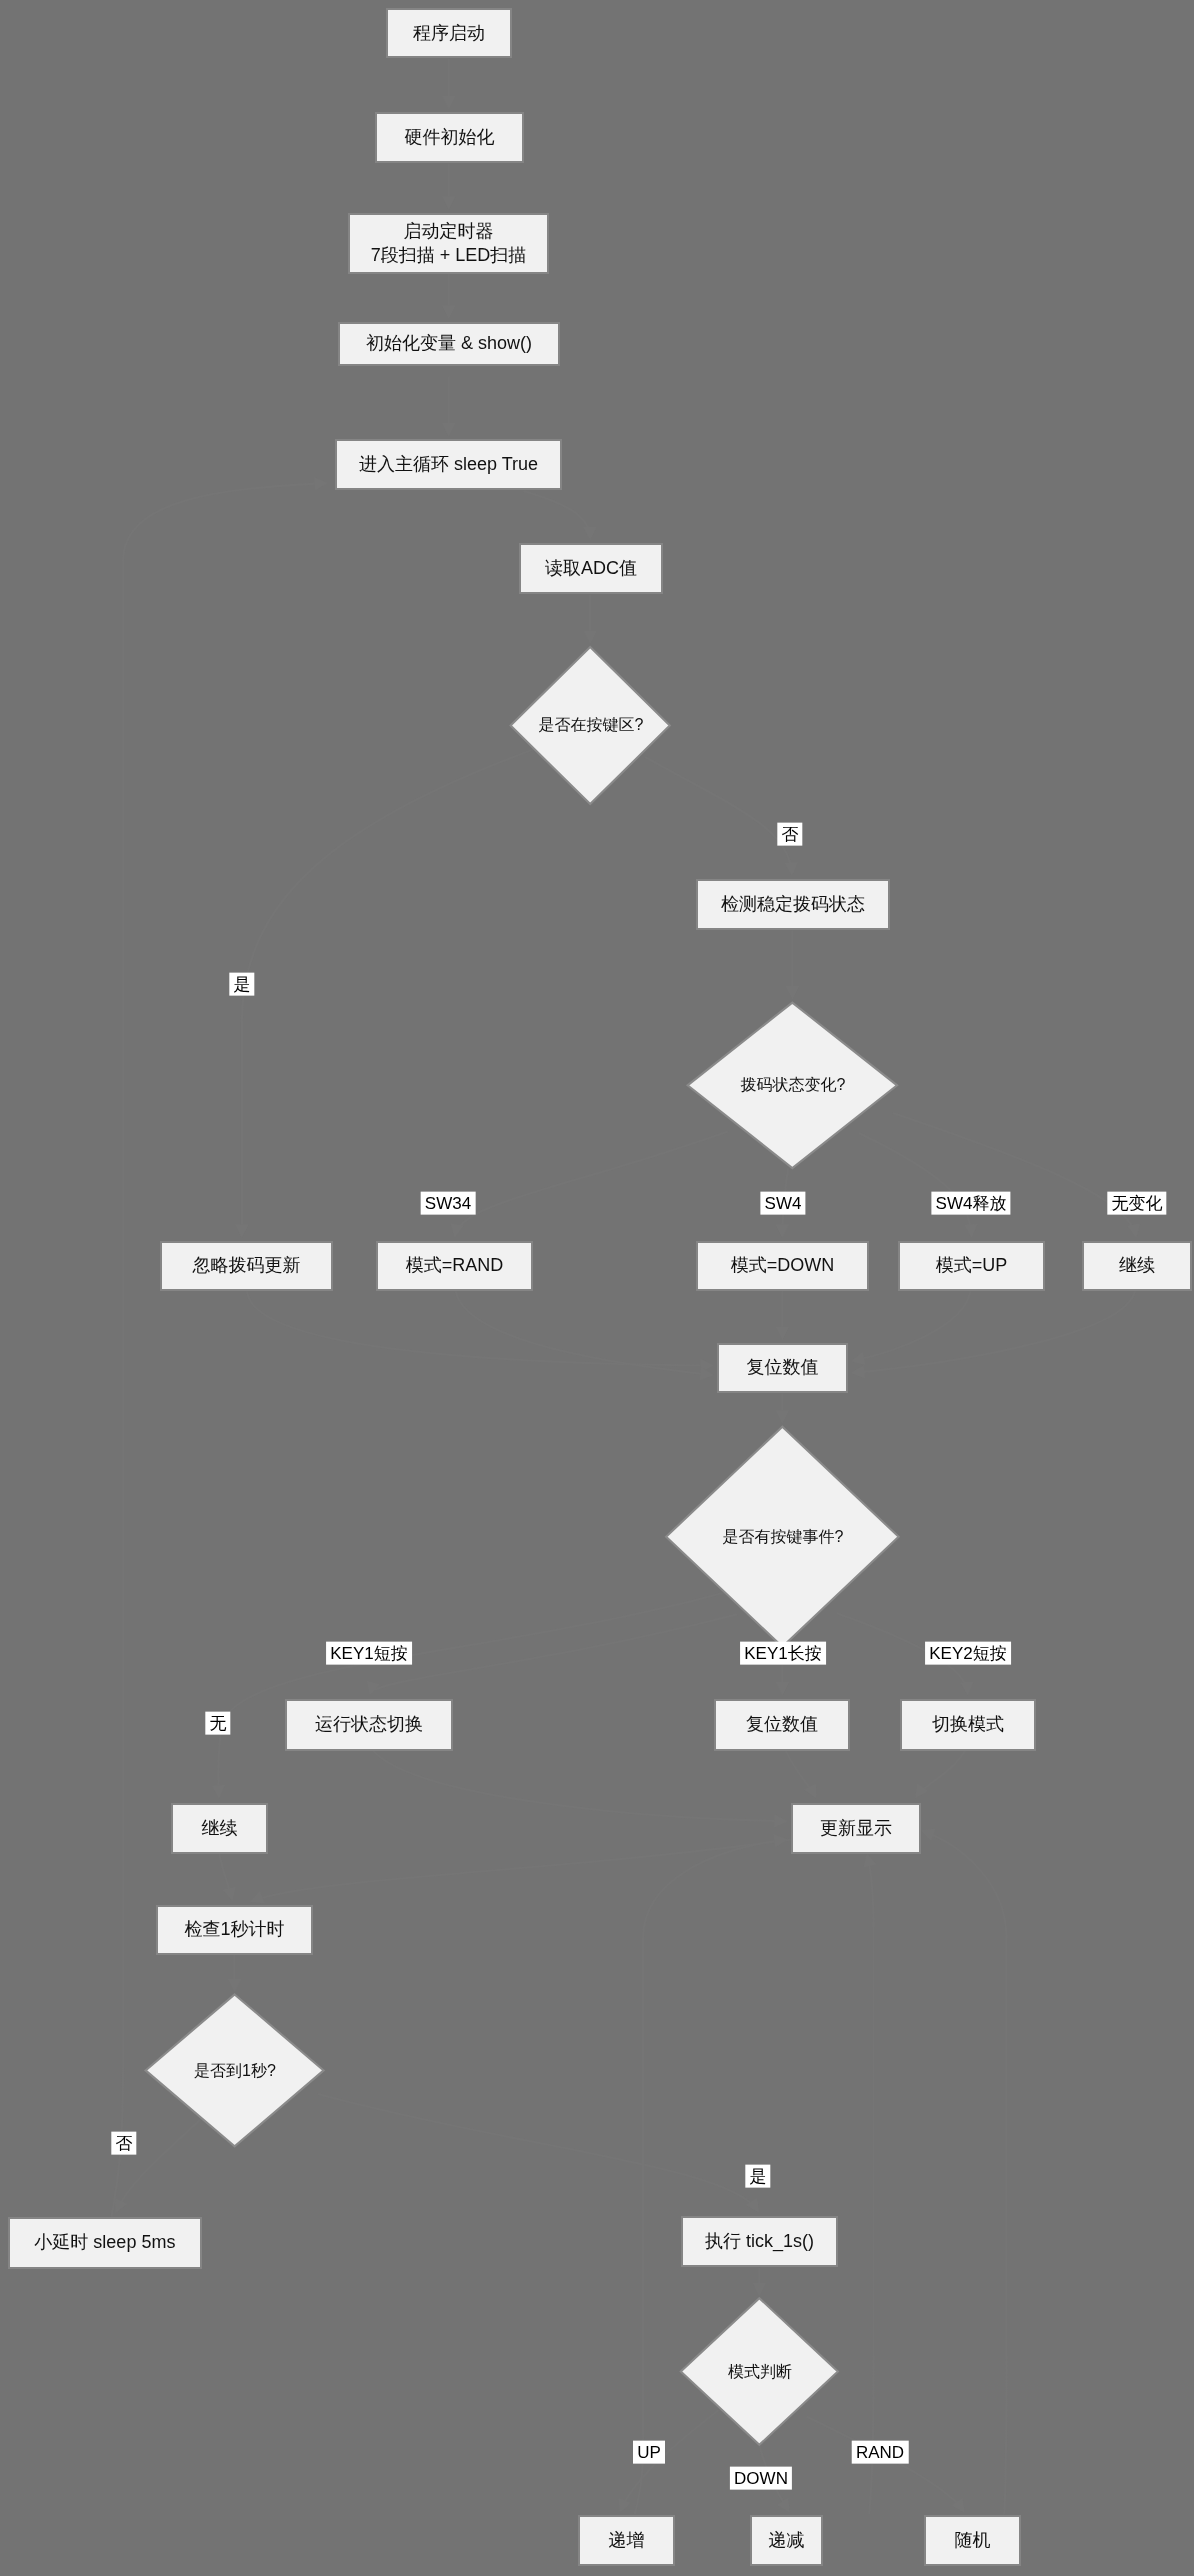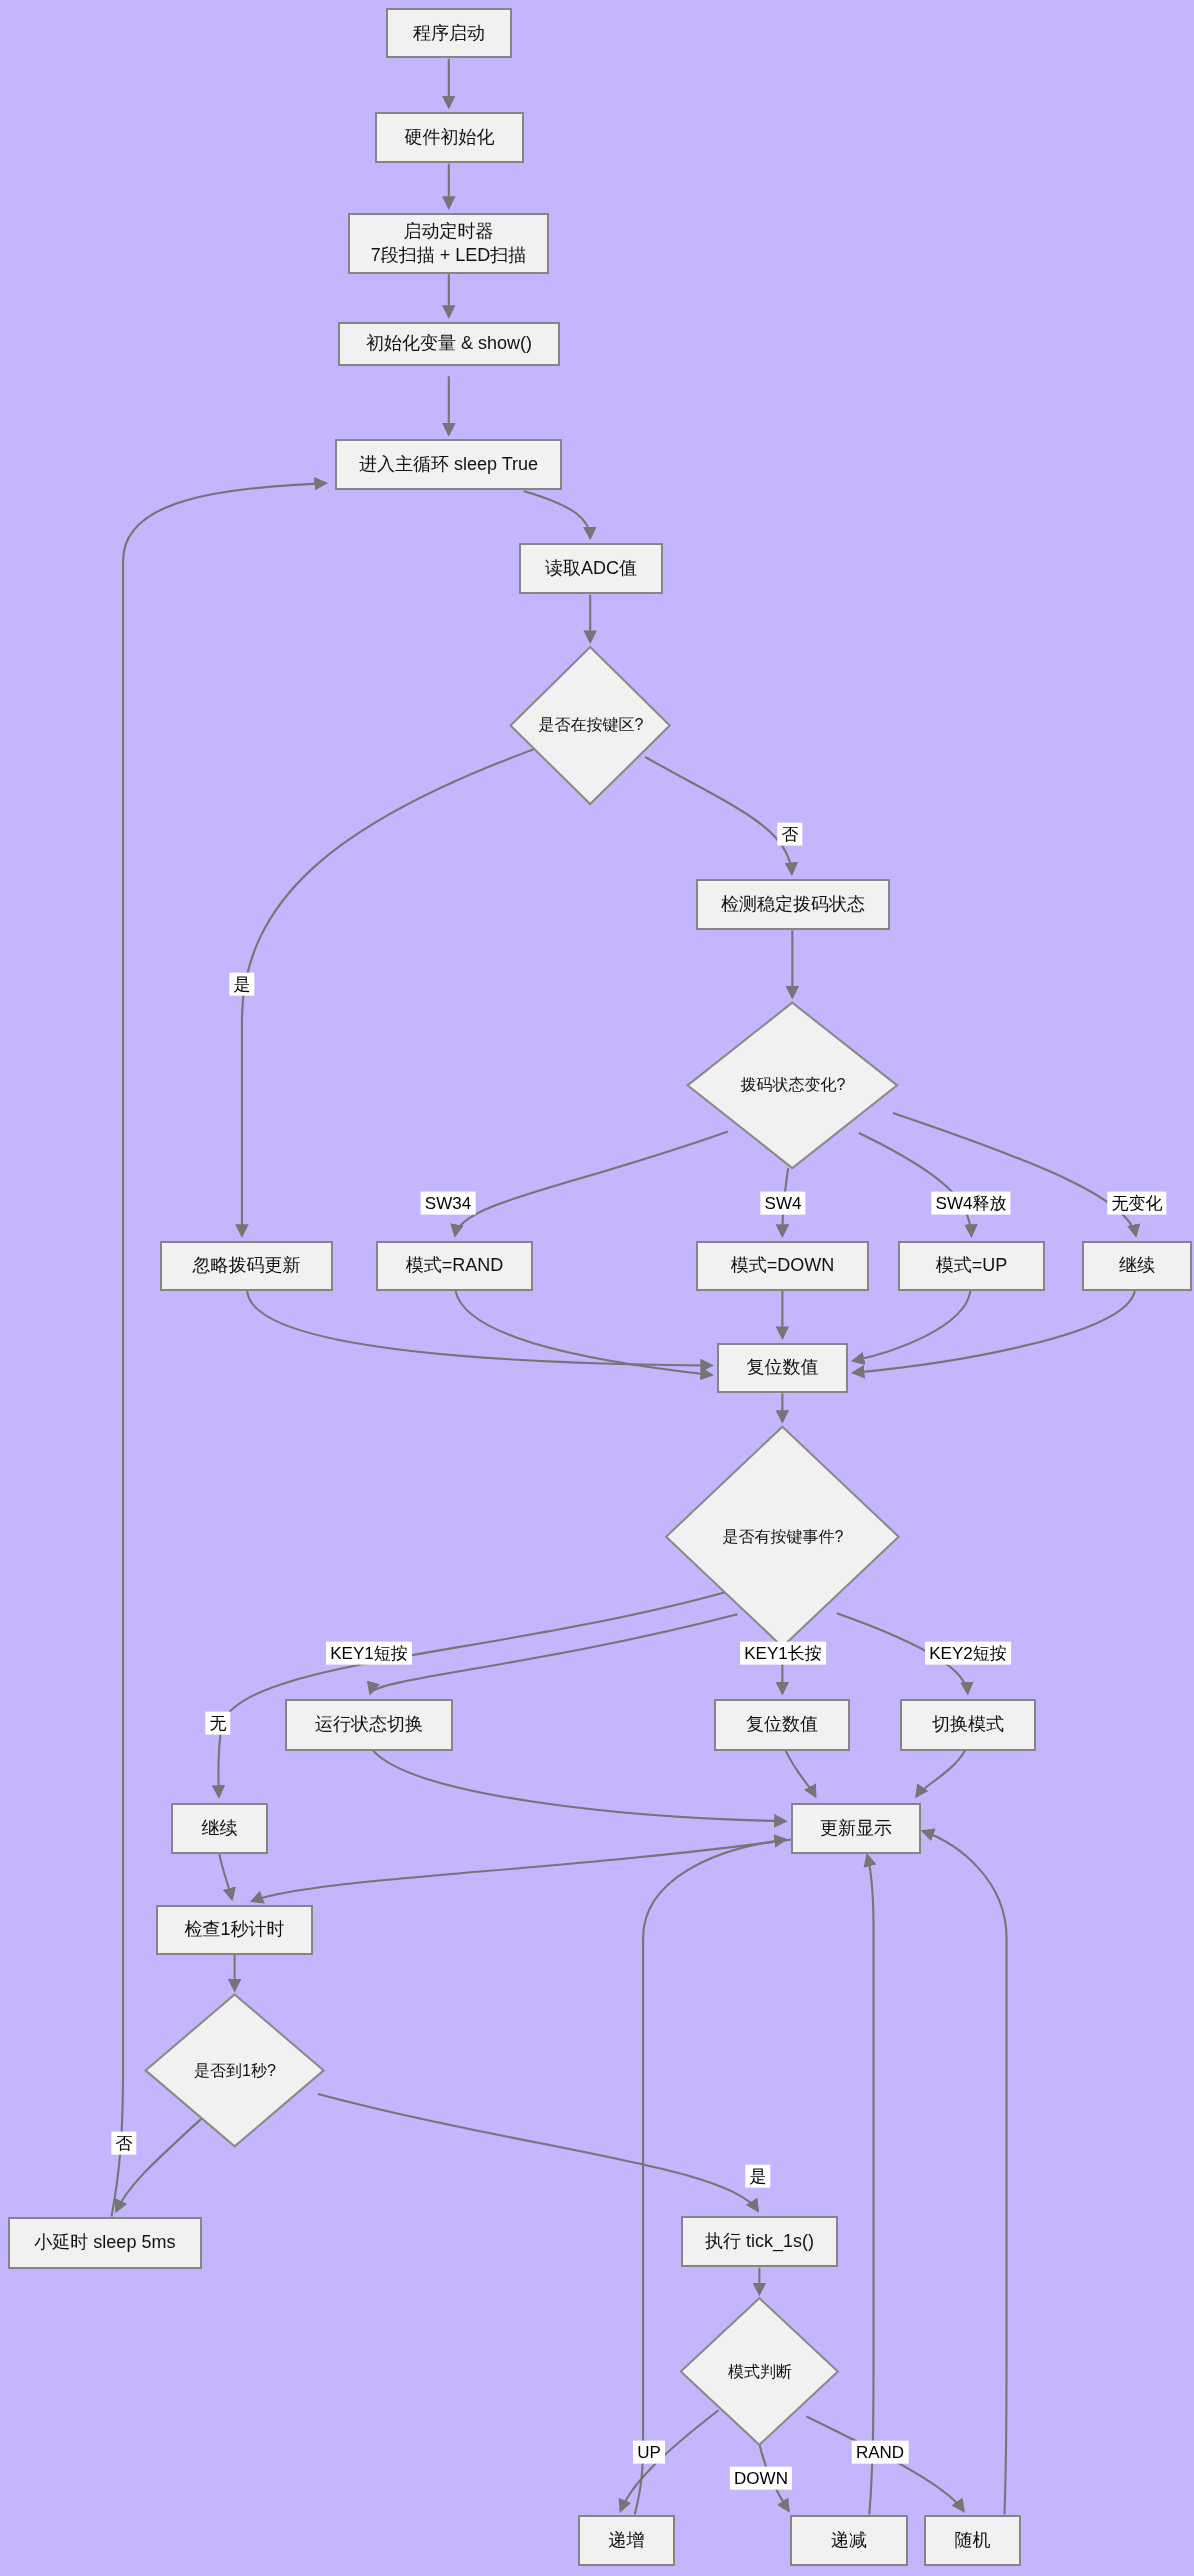--- a/index.html
+++ b/index.html
@@ -1,16 +1,16 @@
 <!DOCTYPE html>
 <html style="font-size:8.4px"><head>
 <meta charset="utf-8">
 <style>
   html,body{margin:0;padding:0;background:#000;}
-  #canvas{position:relative;width:1194px;height:2576px;background:#c4b5fd;overflow:hidden;
+  #canvas{position:relative;width:1194px;height:2576px;background:#737373;overflow:hidden;
           font-family:"Liberation Sans", sans-serif;}
   #edges{position:absolute;left:0;top:0;width:1194px;height:2576px;}
   .node{position:absolute;background:#f1f1f1;border:2.1px solid #858585;box-sizing:border-box;
         display:flex;align-items:center;justify-content:center;text-align:center;
         color:#111;font-size:18px;line-height:1.3;white-space:pre-line;z-index:3;}
   .dtext{position:absolute;display:flex;align-items:center;justify-content:center;text-align:center;
          color:#111;font-size:16px;white-space:nowrap;z-index:3;background:transparent;}
   .elabel{position:absolute;transform:translate(-50%,-50%);background:#ffffff;color:#000;
           font-size:17px;line-height:1.15;padding:1.6px 4.2px;white-space:nowrap;z-index:4;}
 </style>
@@ -91,21 +91,21 @@
   <div class="node" style="left:717px;top:1343px;width:131px;height:50px">复位数值</div>
   <div class="node" style="left:285px;top:1699px;width:168px;height:52px">运行状态切换</div>
   <div class="node" style="left:714px;top:1699px;width:136px;height:52px">复位数值</div>
   <div class="node" style="left:900px;top:1699px;width:136px;height:52px">切换模式</div>
   <div class="node" style="left:171px;top:1803px;width:97px;height:51px">继续</div>
   <div class="node" style="left:791px;top:1803px;width:130px;height:51px">更新显示</div>
   <div class="node" style="left:156px;top:1905px;width:157px;height:50px">检查1秒计时</div>
   <div class="node" style="left:7.9px;top:2217px;width:194px;height:52px">小延时 sleep 5ms</div>
   <div class="node" style="left:681px;top:2216px;width:157px;height:51px">执行 tick_1s()</div>
   <div class="node" style="left:578px;top:2515px;width:97px;height:51px">递增</div>
-  <div class="node" style="left:790px;top:2515px;width:118px;height:51px">递减</div>
+  <div class="node" style="left:750px;top:2515px;width:73px;height:51px">递减</div>
   <div class="node" style="left:924px;top:2515px;width:97px;height:51px">随机</div>
 
   <div class="dtext" style="left:507px;top:704px;width:168px;height:42px">是否在按键区?</div>
   <div class="dtext" style="left:709px;top:1064px;width:168px;height:42px">拨码状态变化?</div>
   <div class="dtext" style="left:699px;top:1516px;width:168px;height:42px">是否有按键事件?</div>
   <div class="dtext" style="left:151px;top:2050px;width:168px;height:42px">是否到1秒?</div>
   <div class="dtext" style="left:676px;top:2351px;width:168px;height:42px">模式判断</div>
 
   <div class="elabel" style="left:790px;top:834px">否</div>
   <div class="elabel" style="left:242px;top:984px">是</div>

